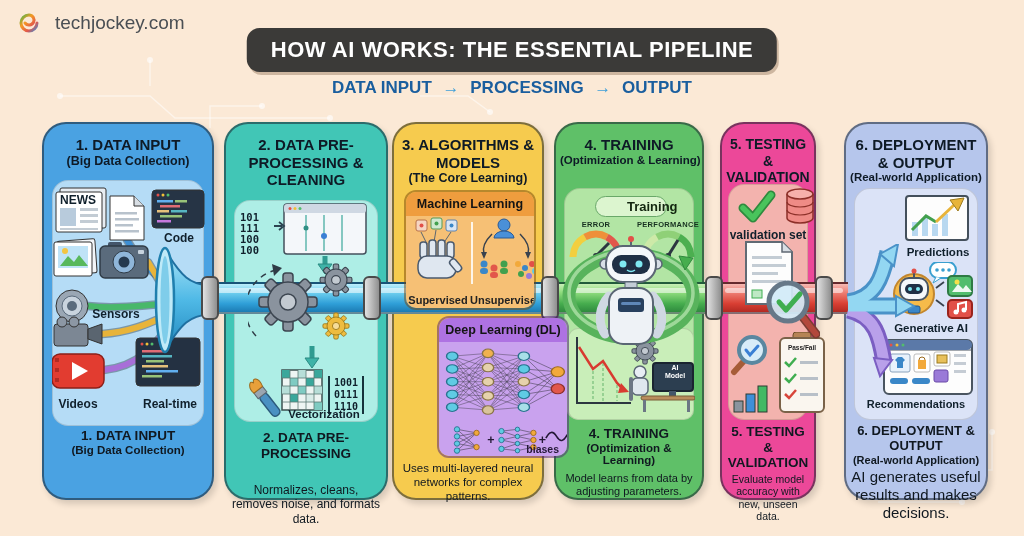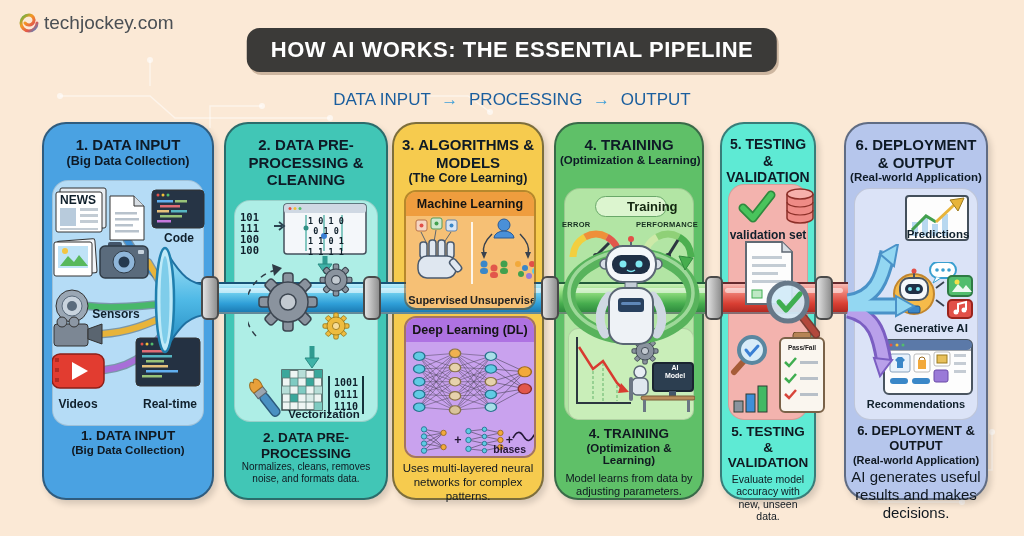--- a/index.html
+++ b/index.html
@@ -2,38 +2,38 @@
 <html><head>
 <meta charset="utf-8">
 <style>
   * { margin:0; padding:0; box-sizing:border-box; }
   html,body { width:1024px; height:536px; }
   body { position:relative; background:#fbe9d6; font-family:"Liberation Sans", sans-serif; overflow:hidden; }
 
   .circuit { position:absolute; left:0; top:0; z-index:0; }
 
   
-  .brand { position:absolute; top:10px; left:16px; display:flex; align-items:center; gap:2px;
+  .brand { position:absolute; top:10px; left:16px; display:flex; align-items:center; gap:13px;
            font-size:19px; color:#4a4f54; z-index:2; }
   .title-bar { position:absolute; top:28px; left:50%; transform:translateX(-50%);
                background:#3b3a38; color:#fff; font-weight:bold; font-size:22px;
                letter-spacing:.5px; padding:9px 24px; border-radius:13px; white-space:nowrap;
                box-shadow:2px 3px 0 rgba(120,90,60,.35); z-index:2; }
-  .flow { position:absolute; top:90px; left:0; width:100%; text-align:center; font-weight:normal;
+  .flow { position:absolute; top:78px; left:0; width:100%; text-align:center; font-weight:bold;
           font-size:17px; color:#1a5e9e; z-index:2; }
   .flow .arr { color:#3f9fd8; padding:0 6px; }
 
   
   .card { position:absolute; top:122px; height:378px; border-radius:24px;
           border:2px solid rgba(25,35,45,.55); box-shadow:3px 4px 6px rgba(0,0,0,.15); }
   .c1 { left:42px;  width:172px; background:#4aa2e2; }
   .c2 { left:224px; width:164px; background:#41c6b6; }
   .c3 { left:392px; width:152px; background:#f6cb4e; }
   .c4 { left:554px; width:150px; background:#5fc068; }
-  .c5 { left:720px; width:96px; background:#5eead4; }
+  .c5 { left:720px; width:96px; background:#ec4899; }
   .c6 { left:844px; width:144px; background:#b6c6ec; }
 
   .chead { position:absolute; top:12px; left:4px; right:4px; text-align:center;
            font-weight:bold; color:#0e1a26; line-height:1.18; }
   .ct { font-size:15px; }
   .cs { font-size:12.5px; }
   .c4 .cs, .c6 .cs { font-size:11.5px; white-space:nowrap; }
   .c5 .ct { font-size:14px; }
 
   .inner { position:absolute; left:8px; right:8px; border-radius:16px;
@@ -65,34 +65,34 @@
   .z7 { position:absolute; z-index:7; }
   .z8 { position:absolute; z-index:8; }
 
   .lbl { font:bold 12px "Liberation Sans", sans-serif; fill:#10202c; }
   .mono { font-family:"DejaVu Sans Mono", monospace; font-weight:bold; color:#1c2e3a; }
   .olabel { position:absolute; text-align:center; font-weight:bold; color:#10202c; }
 
   
   .panel { position:absolute; left:10px; width:132px; border-radius:12px; overflow:hidden; z-index:7; }
   .ml-panel { top:66px;  border:2px solid rgba(120,70,10,.5); }
-  .dl-panel { top:192px; border:2px solid rgba(80,30,120,.5); }
+  .dl-panel { top:192px; border:2px solid rgba(80,30,120,.5);margin-left:33px; }
   .p-head { height:24px; text-align:center; font-weight:bold; font-size:12.5px; line-height:24px; color:#141414; }
   .ml-panel .p-head { background:#ef9d3e; }
   .dl-panel .p-head { background:#ae72e2; }
   .ml-panel .p-body { position:relative; background:#f6c075; height:92px; }
   .dl-panel .p-body { position:relative; background:#c9a2ee; height:114px; }
   .half-lbl { position:absolute; bottom:2px; width:50%; text-align:center; font-weight:bold;
               font-size:11px; color:#222; }
 
   .pill { position:absolute; left:39px; top:72px; width:72px; height:21px; background:#dcf5cf;
           border:1.5px solid #69a869; border-radius:11px; text-align:left; font-weight:bold;
           font-size:13px; line-height:19px; color:#12250f;padding-left:31px; }
   .gauge-lbl { position:absolute; top:96px; font-size:7.5px; font-weight:bold; color:#173020;
-               text-align:left; letter-spacing:.3px; }
+               text-align:center; letter-spacing:.3px; }
   .mini-box { position:absolute; left:12px; top:204px; width:126px; height:92px;
               background:#c9eeb9; border-radius:10px; border:1px solid rgba(0,0,0,.12); }
   .screen-txt { position:absolute; left:100px; top:240px; width:38px; text-align:center;
                 font-size:7px; font-weight:bold; color:#fff; line-height:1.2; z-index:8; }
   .pf-lbl { position:absolute; left:60px; top:220px; width:40px; text-align:center;
             font-size:6.5px; font-weight:bold; color:#222; z-index:8; }
 </style>
 </head>
 <body>
 
@@ -319,24 +319,20 @@
         <rect x="72" y="194" width="8" height="8" fill="#d8ece8"></rect>
         <rect x="80" y="202" width="8" height="8" fill="#7fcbc2"></rect>
       <path d="M48 178 h40 M48 186 h40 M48 194 h40 M48 202 h40 M56 170 v40 M64 170 v40 M72 170 v40 M80 170 v40" stroke="#5c7a74" stroke-width=".8"></path>
     </g>
   </svg>
 
   <div class="olabel mono pre" style="left:14px;top:88px;width:40px;font-size:10.5px;line-height:1.05;text-align:left">101
 111
 100
 100</div>
-  <div class="olabel mono pre" style="left:62px;top:92px;width:76px;font-size:8.5px;line-height:1.2">1 0 1 0
-0 1 0
-1 1 0 1
-1 1 1 1</div>
   <div class="olabel mono pre" style="left:102px;top:252px;width:36px;font-size:10px;line-height:1.2;border-left:2px solid #16323c;border-right:2px solid #16323c;padding:1px 0">1001
 0111
 1110</div>
 
   <svg class="z7" style="left:22px;top:134px" width="112" height="104" viewBox="0 0 112 104">
     <path d="M8 78 A40 40 0 0 1 28 12" stroke="#2f3b46" stroke-width="1.5" fill="none" stroke-dasharray="6 5"></path>
     <path d="M24 6 l10 4 -8 8 z" fill="#2f3b46"></path>
     <g transform="translate(40,44)" fill="#8a939e" stroke="#3c4550" stroke-width="1.5">
       <rect x="-5" y="-29" width="10" height="58" rx="3"></rect>
       <rect x="-5" y="-29" width="10" height="58" rx="3" transform="rotate(45)"></rect>
@@ -360,21 +356,21 @@
       <rect x="-5" y="-29" width="10" height="58" rx="3" transform="rotate(135)"></rect>
       <circle r="20"></circle>
         <circle r="8" fill="#f6dd9a"></circle>
     </g>
   </svg>
 
   <div class="olabel" style="left:40px;right:4px;top:284px;font-size:11.5px">Vectorization</div>
 
   <div class="cfoot" style="top:306px">
     <div class="ft">2. DATA PRE-PROCESSING</div>
-    <div class="fd" style="margin-top:0;font-size:10px">Normalizes, cleans, removes noise, and formats data.</div>
+    <div class="fd" style="margin-top:22px;font-size:12px">Normalizes, cleans, removes noise, and formats data.</div>
   </div>
 </div>
 
 <div class="card c3">
   <div class="chead">
     <div class="ct">3. ALGORITHMS &amp; MODELS</div>
     <div class="cs">(The Core Learning)</div>
   </div>
 
   <div class="panel ml-panel">
@@ -665,21 +661,21 @@
   <svg style="position:absolute;left:58px;top:70px" width="66" height="48" viewBox="0 0 66 48">
     <rect x="2" y="2" width="62" height="44" rx="3" fill="#fdfdfd" stroke="#44505c" stroke-width="2"></rect>
     <rect x="8" y="28" width="6" height="14" fill="#b8d8f0"></rect>
       <rect x="18" y="24" width="6" height="18" fill="#b8d8f0"></rect>
     <rect x="28" y="30" width="6" height="12" fill="#b8d8f0"></rect>
       <rect x="38" y="20" width="6" height="22" fill="#b8d8f0"></rect>
     <path d="M8 36 L22 22 L32 28" stroke="#42a04e" stroke-width="3" fill="none"></path>
     <path d="M32 28 L50 11" stroke="#e8b43a" stroke-width="3" fill="none"></path>
     <path d="M46 6 L60 4 L54 17 Z" fill="#e8b43a" stroke="#9c7a1c"></path>
   </svg>
-  <div class="olabel" style="left:44px;right:0;top:104px;font-size:11.5px">Predictions</div>
+  <div class="olabel" style="left:44px;right:0;top:122px;font-size:11.5px">Predictions</div>
 
   <svg style="position:absolute;left:40px;top:138px" width="94" height="58" viewBox="0 0 94 58">
     <circle cx="28" cy="32" r="20" fill="#f6bb4a" stroke="#c2862e" stroke-width="2"></circle>
     <path d="M28 10 V16" stroke="#4a5664" stroke-width="2"></path>
       <circle cx="28" cy="9" r="2.5" fill="#e25048"></circle>
     <rect x="14" y="16" width="28" height="22" rx="9" fill="#f4f7fa" stroke="#4a5664" stroke-width="2"></rect>
     <rect x="19" y="22" width="18" height="10" rx="5" fill="#1f2f45"></rect>
     <circle cx="24" cy="27" r="2" fill="#7fe8f2"></circle>
       <circle cx="32" cy="27" r="2" fill="#7fe8f2"></circle>
     <rect x="22" y="44" width="12" height="7" rx="2" fill="#3a87c8" stroke="#24578a"></rect>

